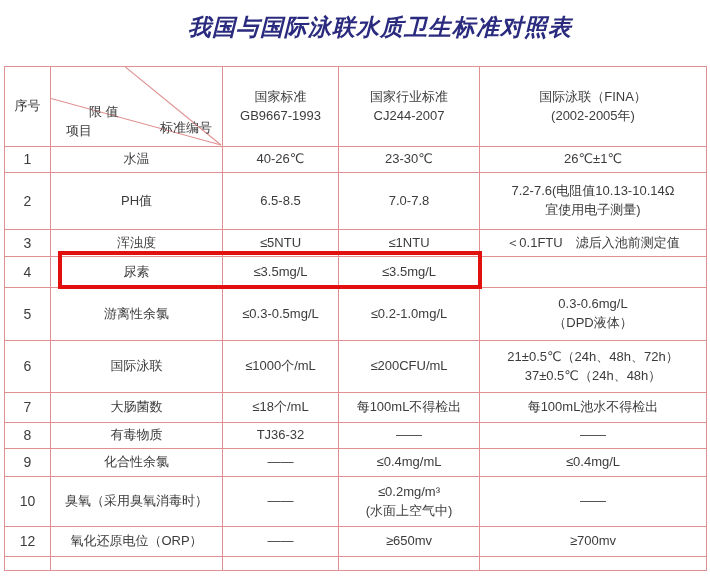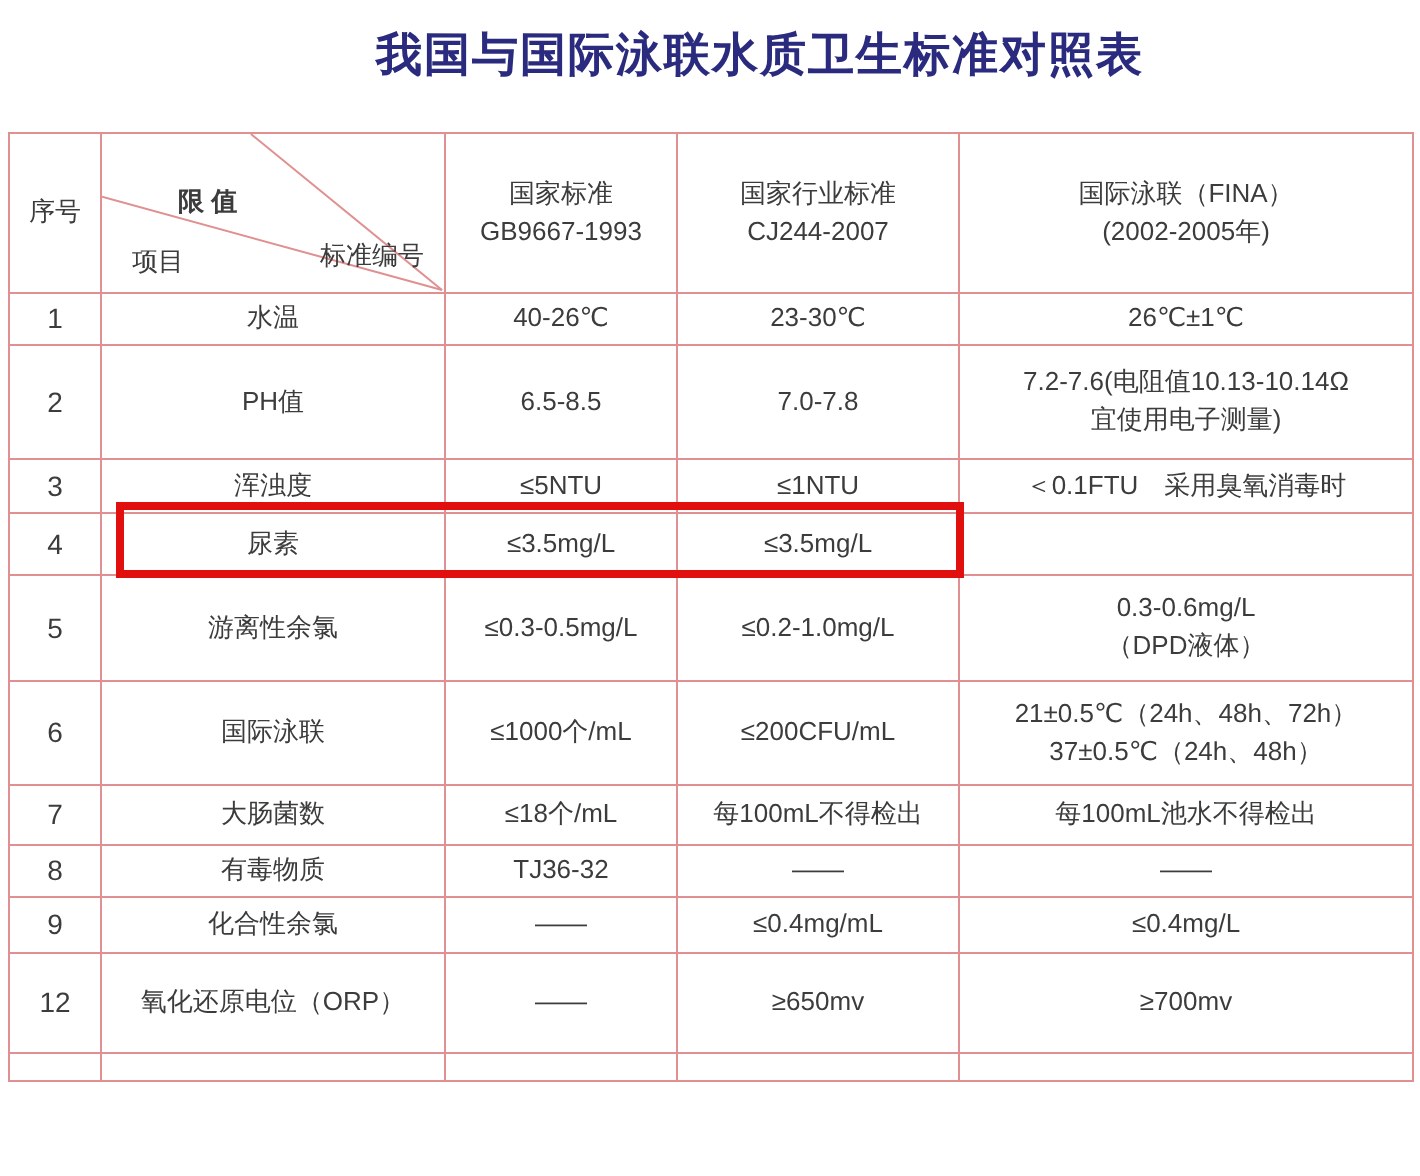--- a/index.html
+++ b/index.html
@@ -9,20 +9,21 @@
     background:#fff;
     overflow:hidden;
     font-family:"Liberation Sans","DejaVu Sans",sans-serif;
   }
   .title{
     position:absolute;top:12px;left:50px;right:0;
     text-align:center;
     font-size:23px;font-weight:bold;
     color:#2a2a7e;
     letter-spacing:1px;
+    font-style:italic;
   }
   table.std{
     position:absolute;left:4px;top:66px;
     width:702px;
     border-collapse:collapse;
     table-layout:fixed;
   }
   table.std th,table.std td{
     border:1px solid #e09090;
     text-align:center;
@@ -46,21 +47,21 @@
   tbody tr:nth-child(9){height:28px;}
   tbody tr:nth-child(10){height:50px;}
   tbody tr:nth-child(11){height:30px;}
   tbody tr:nth-child(12){height:26px;}
   tbody tr.stub{height:14px;}
   tbody td:first-child{font-size:14px;}
   th.corner{position:relative;padding:0;}
   th.corner svg{position:absolute;left:0;top:0;width:100%;height:100%;}
   th.corner .lbl{position:absolute;font-size:13px;color:#3c3c3c;white-space:nowrap;}
   .lbl-top{top:8px;right:10px;margin-top:44px;}
-  .lbl-mid{top:25px;left:38px;font-weight:bold;}
+  .lbl-mid{top:36px;left:38px;}
   .lbl-bottom{top:55px;left:15px;}
   .highlight{
     position:absolute;
     left:58px;top:251px;
     width:416px;height:30px;
     border:4px solid #e1100f;
     pointer-events:none;
     z-index:5;
   }
 </style>
@@ -150,21 +151,21 @@
           <td>
             <div>浑浊度</div>
           </td>
           <td>
             <div>≤5NTU</div>
           </td>
           <td>
             <div>≤1NTU</div>
           </td>
           <td>
-            <div>＜0.1FTU　采用臭氧消毒时</div>
+            <div>＜0.1FTU　滤后入池前测定值</div>
           </td>
         </tr>
         <tr>
           <td>
             <div>4</div>
           </td>
           <td>
             <div>尿素</div>
           </td>
           <td>
@@ -259,20 +260,38 @@
           </td>
           <td>
             <div>≤0.4mg/mL</div>
           </td>
           <td>
             <div>≤0.4mg/L</div>
           </td>
         </tr>
         <tr>
           <td>
+            <div>10</div>
+          </td>
+          <td>
+            <div>臭氧（采用臭氧消毒时）</div>
+          </td>
+          <td>
+            <div>——</div>
+          </td>
+          <td>
+            <div>≤0.2mg/m³</div>
+            <div>(水面上空气中)</div>
+          </td>
+          <td>
+            <div>——</div>
+          </td>
+        </tr>
+        <tr>
+          <td>
             <div>12</div>
           </td>
           <td>
             <div>氧化还原电位（ORP）</div>
           </td>
           <td>
             <div>——</div>
           </td>
           <td>
             <div>≥650mv</div>

